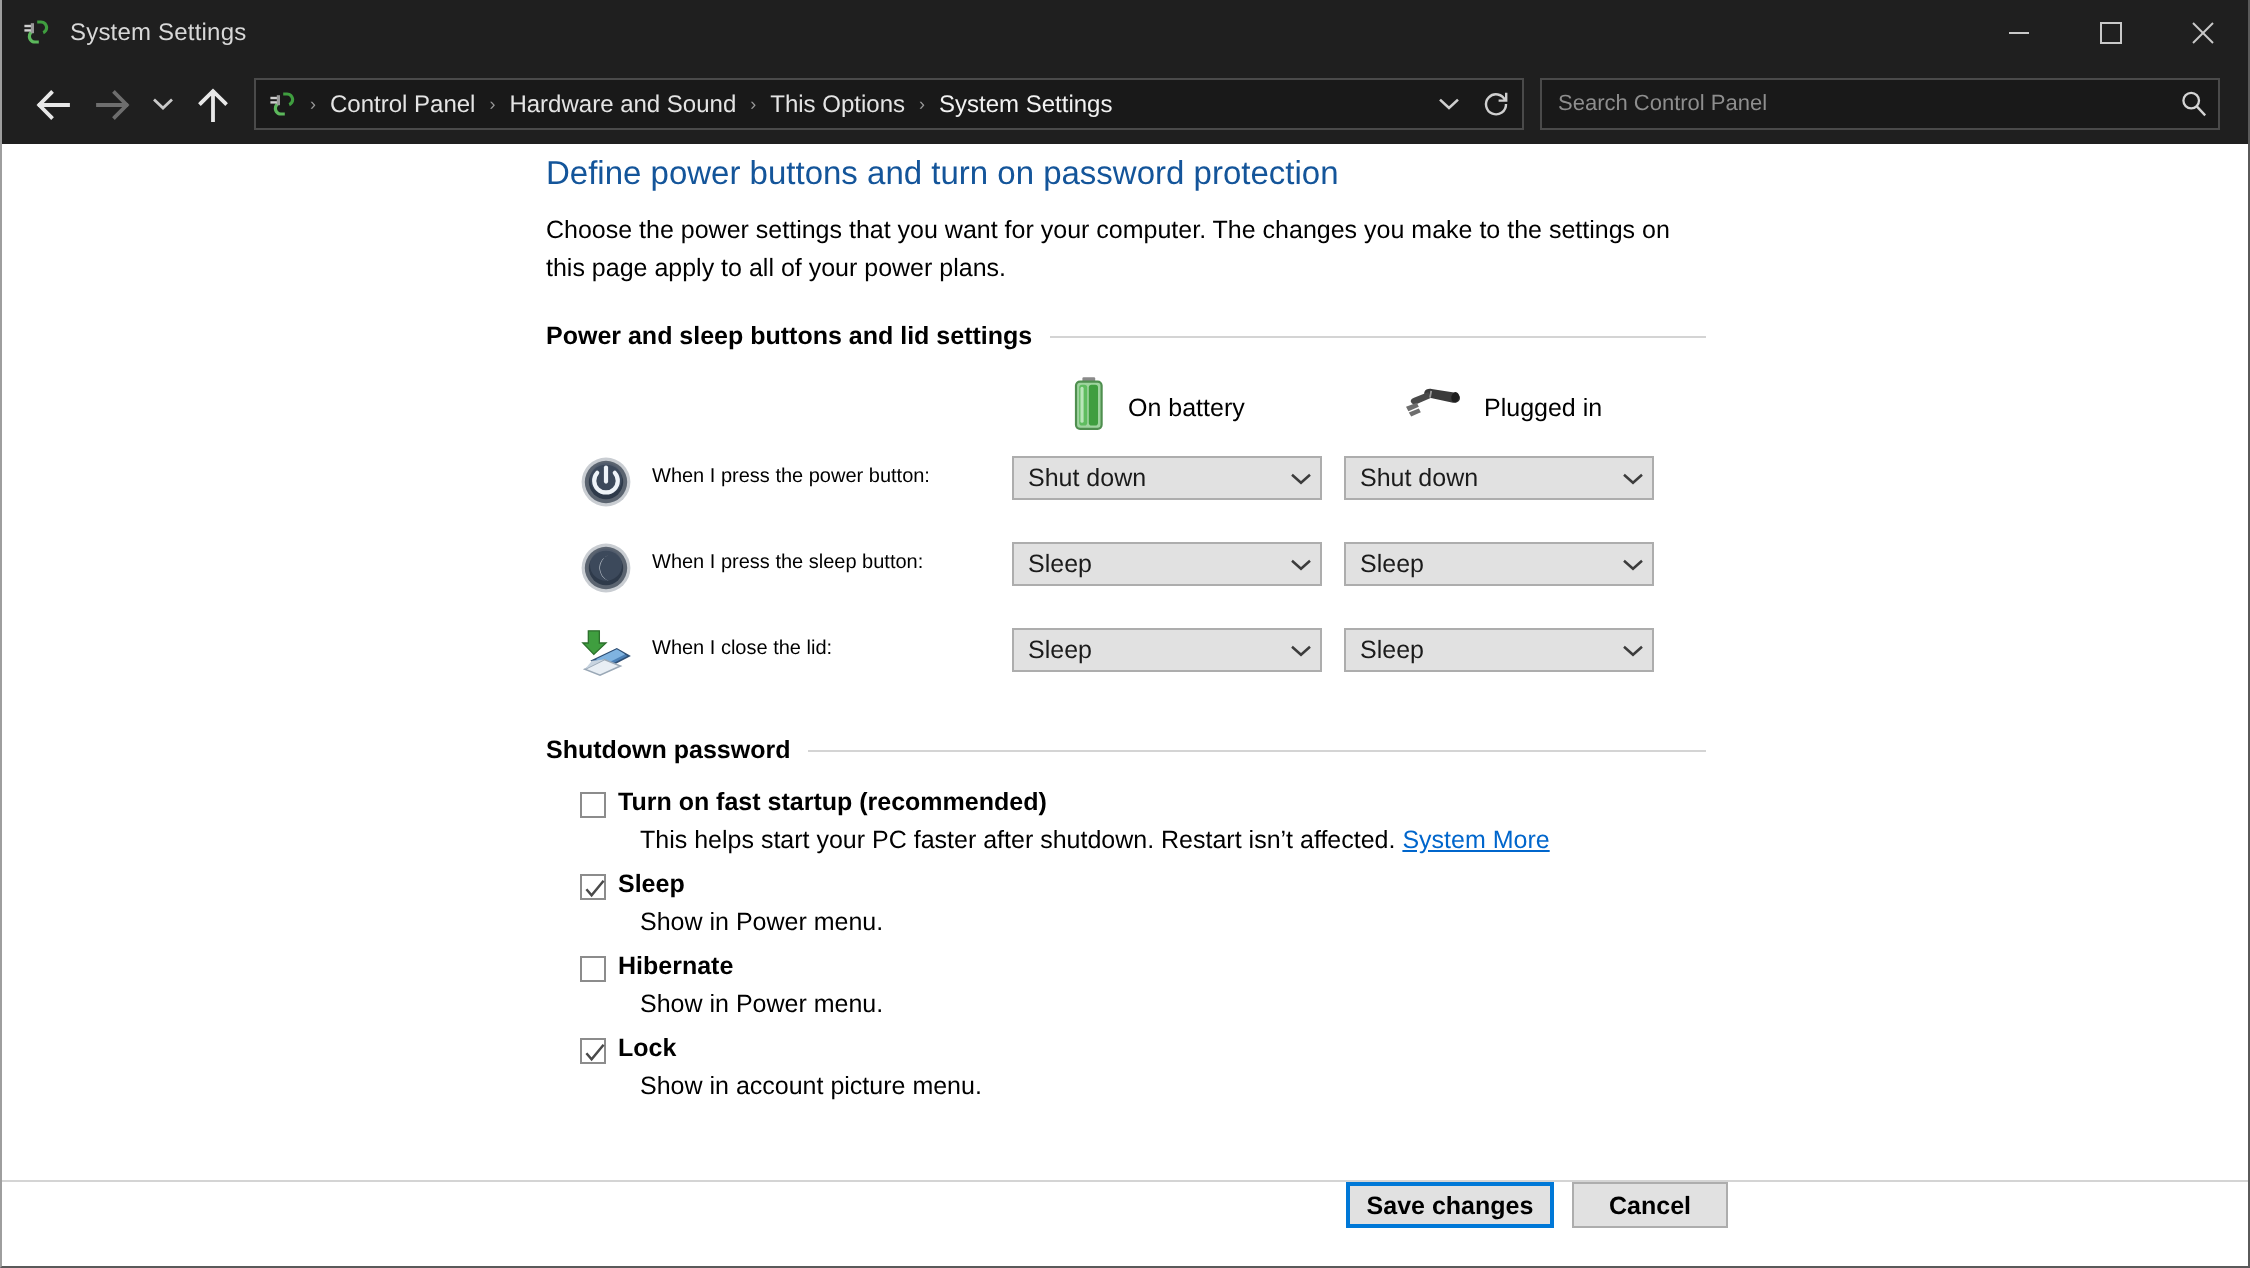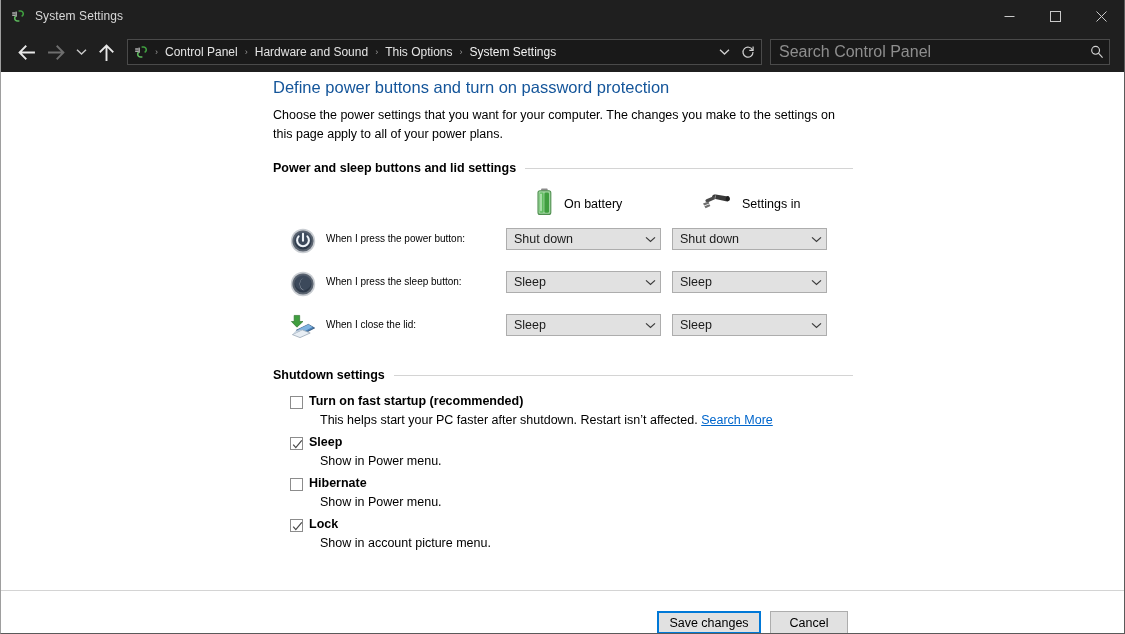--- a/index.html
+++ b/index.html
@@ -148,21 +148,21 @@
     margin-right: 14px;
     flex: 0 0 auto;
   }
   .search-input {
     flex: 1 1 auto;
     background: transparent;
     border: 0;
     outline: none;
     color: #e0e0e0;
     font-family: "Liberation Sans", sans-serif;
-    font-size: 16px;
+    font-size: 11px;
     padding: 0 6px 0 8px;
     min-width: 0;
   }
   .search-input::placeholder { color: #8e8e8e; opacity: 1; }
   .search-icon {
     width: 24px; height: 24px;
     display: flex; align-items: center; justify-content: center;
     color: #d4d4d4;
     flex: 0 0 auto;
   }
@@ -325,28 +325,29 @@
     position: absolute;
     left: 0;
     right: 0;
     bottom: 43px;
     height: 1px;
     background: #d4d4d4;
   }
   .footer {
     position: absolute;
     left: 0;
-    right: 16px;
+    right: 0;
     bottom: 0;
     height: 43px;
     display: flex;
-    align-items: flex-end;
+    align-items: flex-start;
     justify-content: flex-end;
     padding-right: 260px;
     box-sizing: border-box;
+    font-weight: bold;
   }
   .btn {
     height: 23px;
     min-width: 75px;
     font-family: "Liberation Sans", sans-serif;
     font-size: 12.5px;
     color: #000;
     background: #e1e1e1;
     border: 1px solid #adadad;
     box-sizing: border-box;
@@ -494,21 +495,21 @@
           <span>
             <svg width="30" height="22" viewBox="0 0 30 22">
               <path d="M26.8 5.4c1.6 0.6 2.6 1.9 2.1 3.3-0.5 1.4-2.2 2.0-4.0 1.6l-11.6-2.6c-1.6-0.4-2.5-1.5-2.1-2.7 0.4-1.2 2.0-1.8 3.6-1.5z" fill="#3a3a3a"></path>
               <path d="M13.2 5.0L6.0 7.9c-1.6 0.6-2.0 1.6-1.3 2.5 0.6 0.8 1.9 1.0 3.0 0.5l6.6-2.9z" fill="#4a4a4a"></path>
               <path d="M2.0 12.4l5.4-2.0 1.0 2.0-5.2 2.2z" fill="#6e6e6e"></path>
               <path d="M3.4 15.2l5.0-2.0 1.0 1.9-4.8 2.1z" fill="#6e6e6e"></path>
               <ellipse cx="26.6" cy="7.6" rx="1.9" ry="2.6" transform="rotate(13 26.6 7.6)" fill="#1f1f1f"></ellipse>
               <path d="M14.6 4.4l-0.6 3.4" stroke="#9a9a9a" stroke-width="0.9"></path>
             </svg>
           </span>
-          <span class="ch-label">Settings in</span>
+          <span class="ch-label">Plugged in</span>
         </div>
       </div>
 
       <div class="setting-row">
         <div class="row-icon">
           <svg width="26" height="26" viewBox="0 0 26 26">
             <circle cx="13" cy="13" r="12.2" fill="#c9cdd2"></circle>
             <circle cx="13" cy="13" r="10.6" fill="#5b6470"></circle>
             <circle cx="13" cy="13" r="8.6" fill="#2e3a4a"></circle>
             <circle cx="13" cy="11.4" r="8.0" fill="#48566a" opacity="0.55"></circle>
@@ -589,31 +590,31 @@
           <span class="combo-text">Sleep</span>
           <span class="combo-arrow">
             <svg width="11" height="7" viewBox="0 0 11 7">
                 <path d="M1 1.4l4.5 4.0L10 1.4" fill="none" stroke="currentColor" stroke-width="1.25"></path>
               </svg>
           </span>
         </div>
       </div>
 
       <div class="group-head" style="margin-top:16px;">
-        <span class="ghtext">Shutdown settings</span>
+        <span class="ghtext">Shutdown password</span>
         <span class="ghline"></span>
       </div>
 
       <div class="shutdown-list">
 
         <div class="cb-row">
           <span class="cb-box"></span>
           <span class="cb-label">Turn on fast startup (recommended)</span>
         </div>
-        <div class="cb-sub"><span>This helps start your PC faster after shutdown. Restart isn’t affected. </span><a href="#">Search More</a></div>
+        <div class="cb-sub"><span>This helps start your PC faster after shutdown. Restart isn’t affected. </span><a href="#">System More</a></div>
 
         <div class="cb-row">
           <span class="cb-box">
             <svg width="11" height="11" viewBox="0 0 11 11">
                 <path d="M1.2 5.6l2.6 3.0L9.8 1.4" fill="none" stroke="#4a4a4a" stroke-width="1.25"></path>
               </svg>
           </span>
           <span class="cb-label">Sleep</span>
         </div>
         <div class="cb-sub">Show in Power menu.</div>

